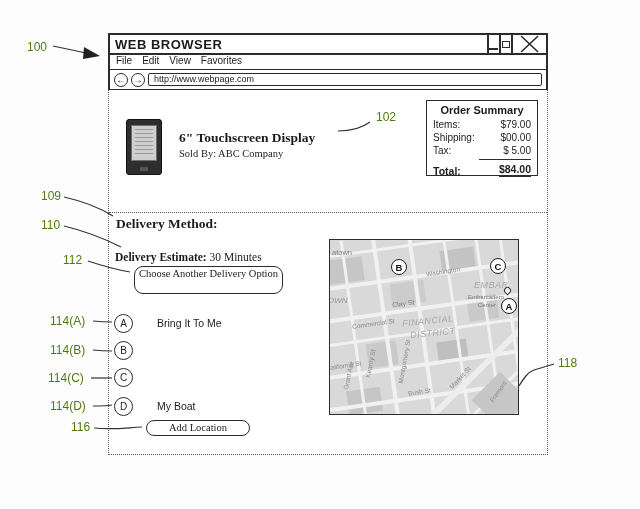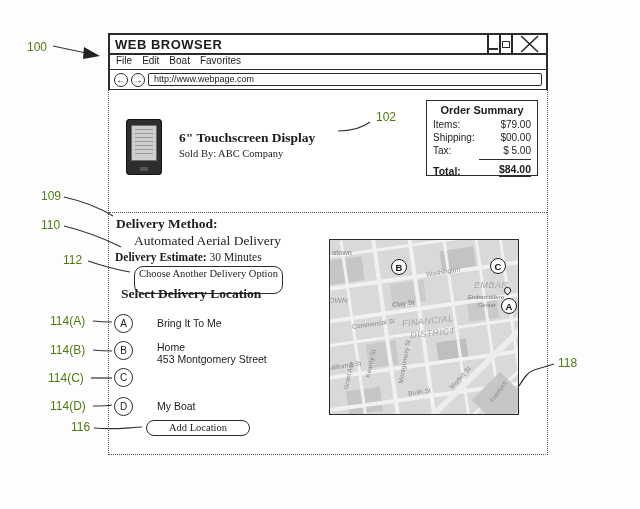--- a/index.html
+++ b/index.html
@@ -157,21 +157,21 @@
           <line x1="1" y1="1" x2="18" y2="17" stroke="#2b2b2b" stroke-width="1.6"></line>
           <line x1="18" y1="1" x2="1" y2="17" stroke="#2b2b2b" stroke-width="1.6"></line>
         </svg>
       </span>
     </span>
   </div>
 
   <div class="menubar">
     <span class="menu-item">File</span>
     <span class="menu-item">Edit</span>
-    <span class="menu-item">Boat</span>
+    <span class="menu-item">View</span>
     <span class="menu-item">Favorites</span>
   </div>
 
   <div class="addressbar">
     <span class="navbtn"><span>←</span></span>
     <span class="navbtn"><span>→</span></span>
     <span class="urlbox">http://www.webpage.com</span>
   </div>
 
   <div class="content">
@@ -208,39 +208,33 @@
       <div class="order-sep"></div>
       <div class="order-total">
         <span>Total:</span>
         <span class="val">$84.00</span>
       </div>
     </div>
 
     <div class="sep-dotted"></div>
 
     <div class="dm-label">Delivery Method:</div>
-    <div class="dm-value">Automated Aerial Delivery</div>
     <div class="de-line">
       <b>Delivery Estimate:</b>
       <span>30 Minutes</span>
     </div>
     <div class="btn-pill btn-choose">Choose Another Delivery Option</div>
 
-    <div class="sel-heading">Select Delivery Location</div>
 
     <div class="loc-row row-a">
       <span class="loc-circle">A</span>
       <span class="loc-text">Bring It To Me</span>
     </div>
     <div class="loc-row row-b">
       <span class="loc-circle">B</span>
-      <span class="loc-text two">
-        <span>Home</span><br>
-        <span>453 Montgomery Street</span>
-      </span>
     </div>
     <div class="loc-row row-c">
       <span class="loc-circle">C</span>
     </div>
     <div class="loc-row row-d">
       <span class="loc-circle">D</span>
       <span class="loc-text">My Boat</span>
     </div>
 
     <div class="btn-pill btn-add">Add Location</div>

